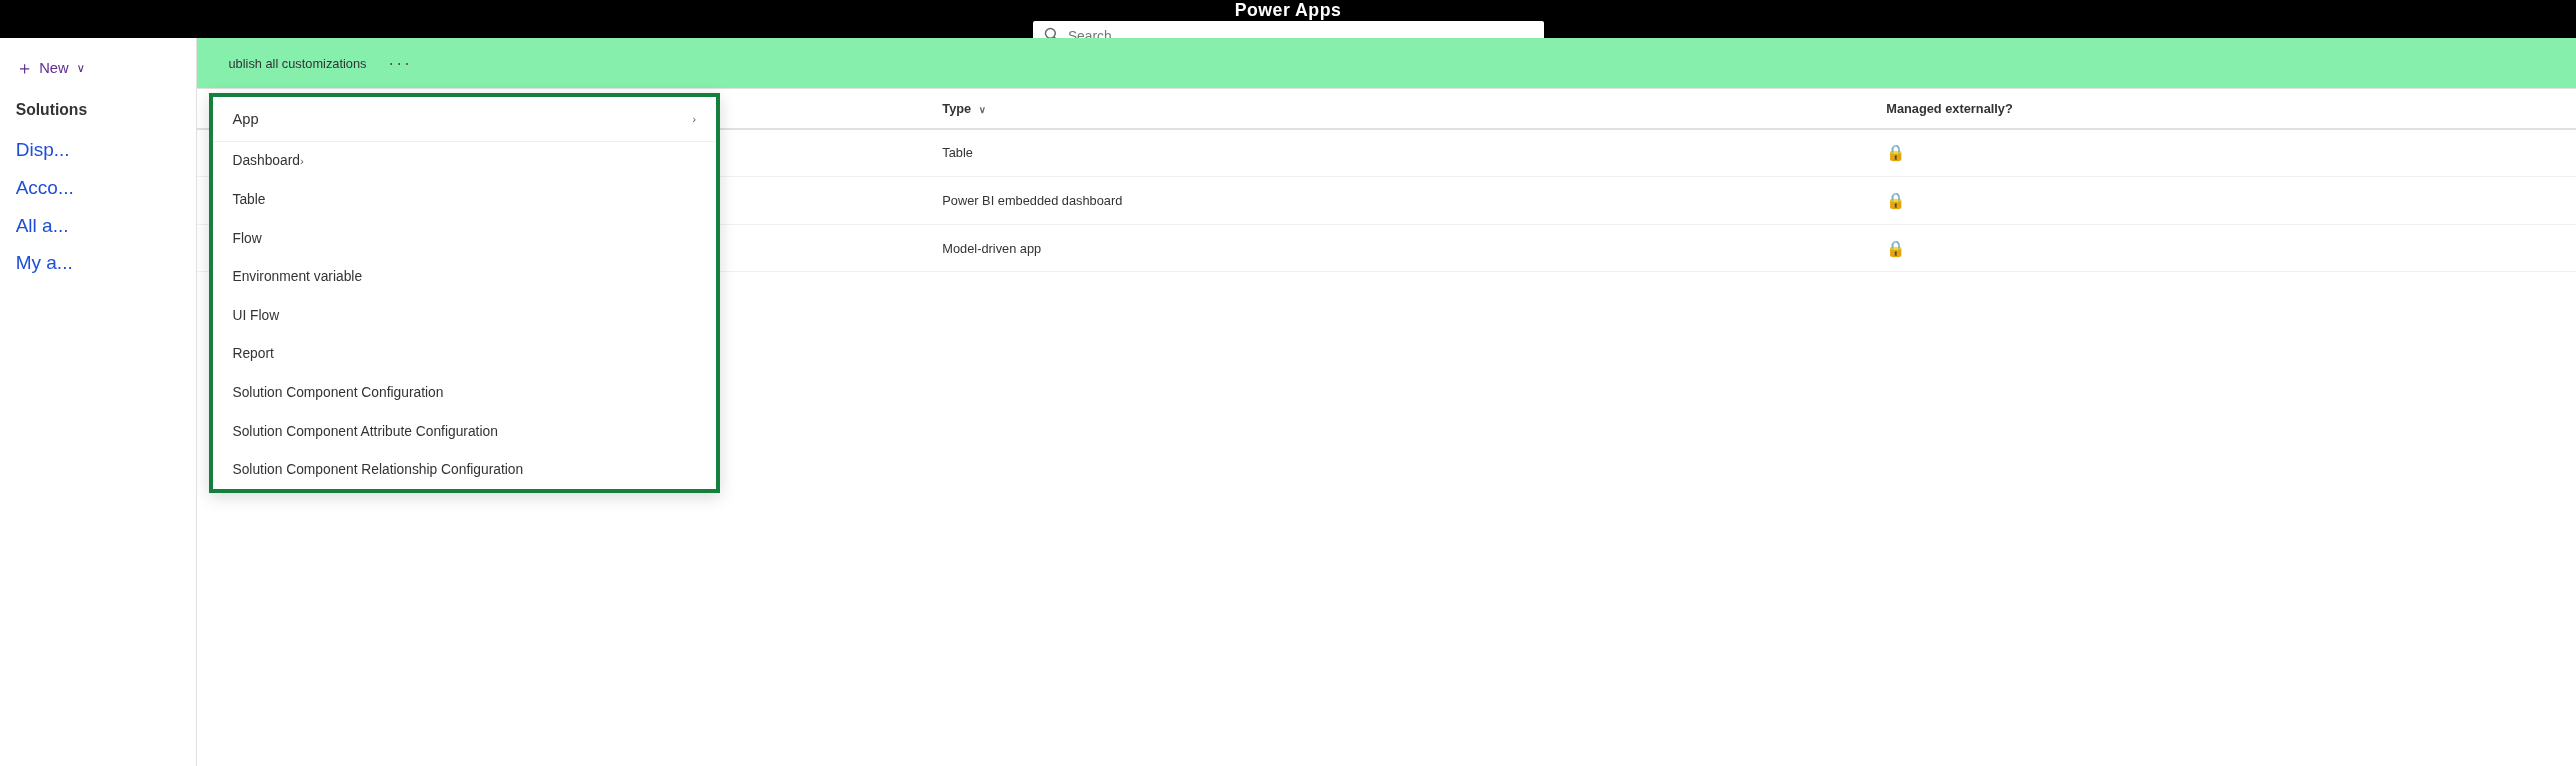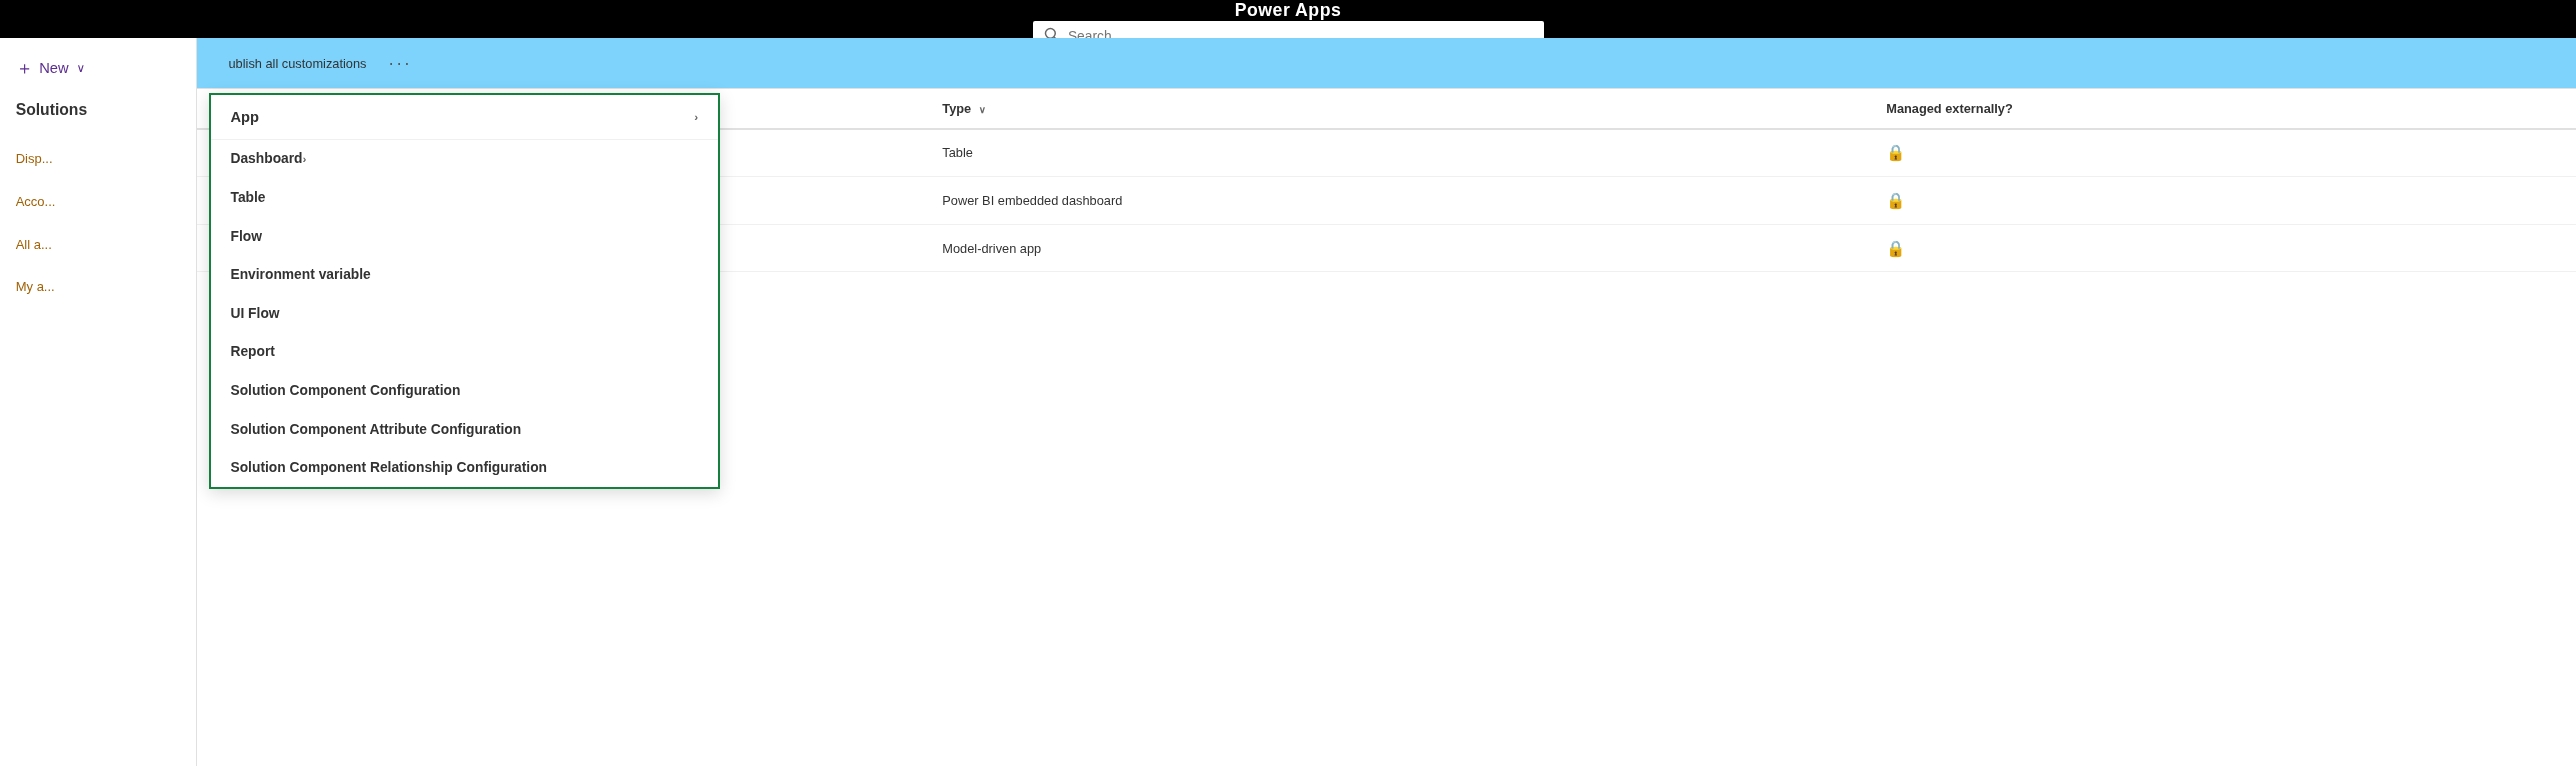--- a/index.html
+++ b/index.html
@@ -96,38 +96,37 @@
       padding: 11.8px 15.7px 7.9px 15.7px;
       font-size: 15.7px;
       font-weight: 700;
       color: #333;
     }
     .sidebar-section {
       padding: 3.9px 0;
     }
     .sidebar-item {
       padding: 7.9px 15.7px;
-      font-size: 13px;
-      color: #a16207;
-      cursor: pointer;
-      margin-top: 12px;
+      font-size: 19px;
+      color: #1d4ed8;
+      cursor: pointer;
     }
 
     
     .content-area {
       flex: 1;
       display: flex;
       flex-direction: column;
       overflow: hidden;
       position: relative;
     }
 
     
     .toolbar {
-      background: #7dd3fc;
+      background: #86efac;
       padding: 11.8px 19.7px;
       display: flex;
       align-items: center;
       gap: 10px;
       border-bottom: 1px solid #e0e0e0;
       flex-shrink: 0;
       height: 51px;
     }
     .toolbar-btn {
       display: flex;
@@ -192,26 +191,25 @@
     .lock-icon {
       color: #aaa;
       font-size: 15.7px;
     }
     .dropdown-menu {
       position: absolute;
       top: 55px;
       left: 11.8px;
       width: 511px;
       background: #fff;
-      border: 2px solid #15803d;
+      border: 4px solid #15803d;
       box-shadow: 0 3.9px 15.7px rgba(0,0,0,0.15);
       z-index: 200;
       display: flex;
       flex-direction: column;
-      font-weight: bold;
     }
     .dropdown-submenu-item {
       display: flex;
       align-items: center;
       padding: 11.8px 19.7px;
       font-size: 13.8px;
       color: #333;
       cursor: pointer;
     }
     .dropdown-item {

